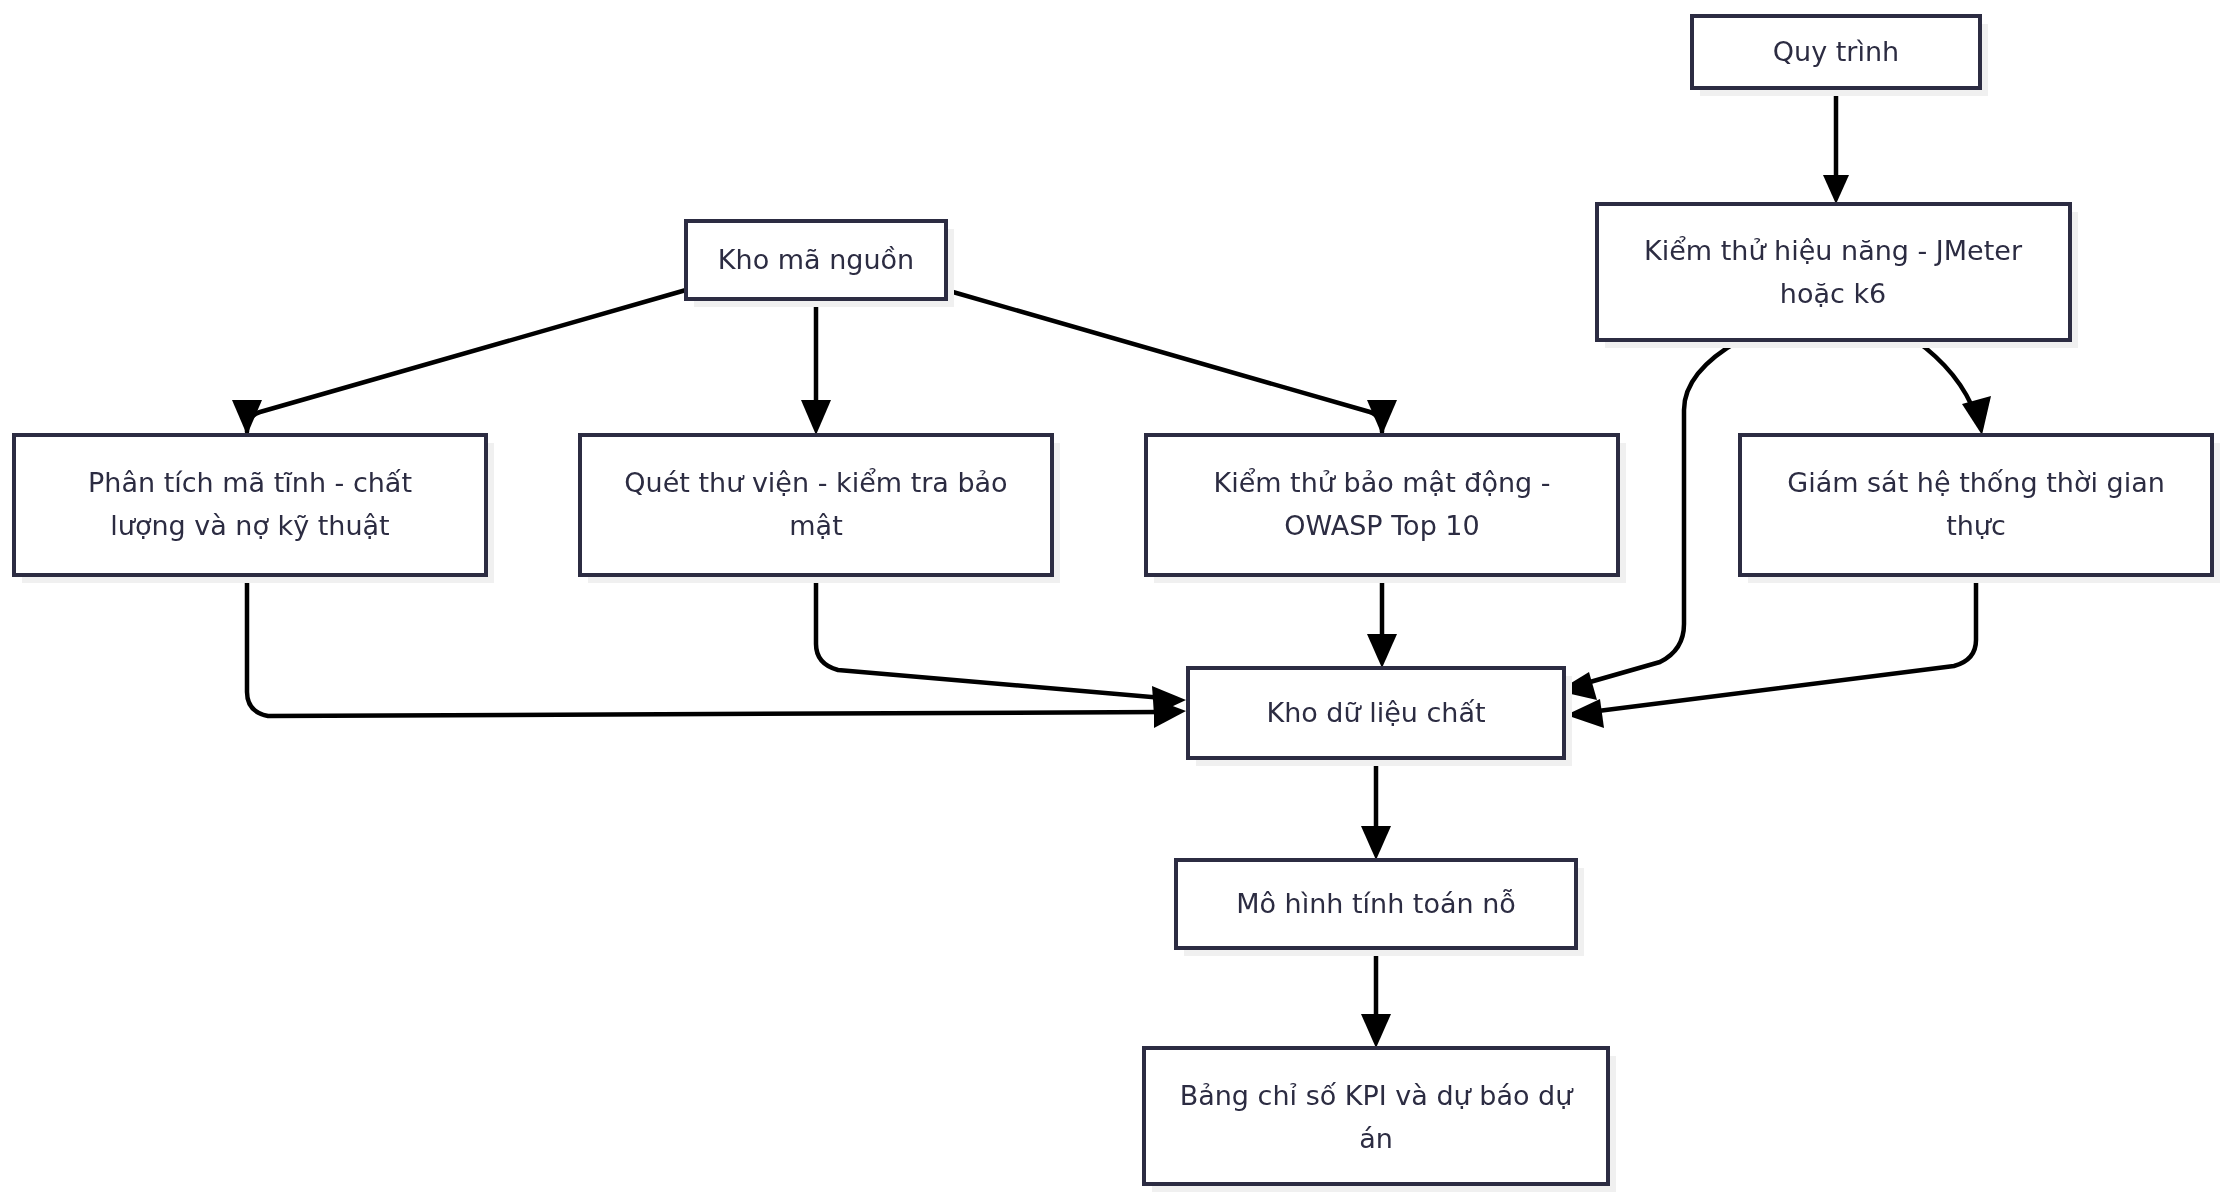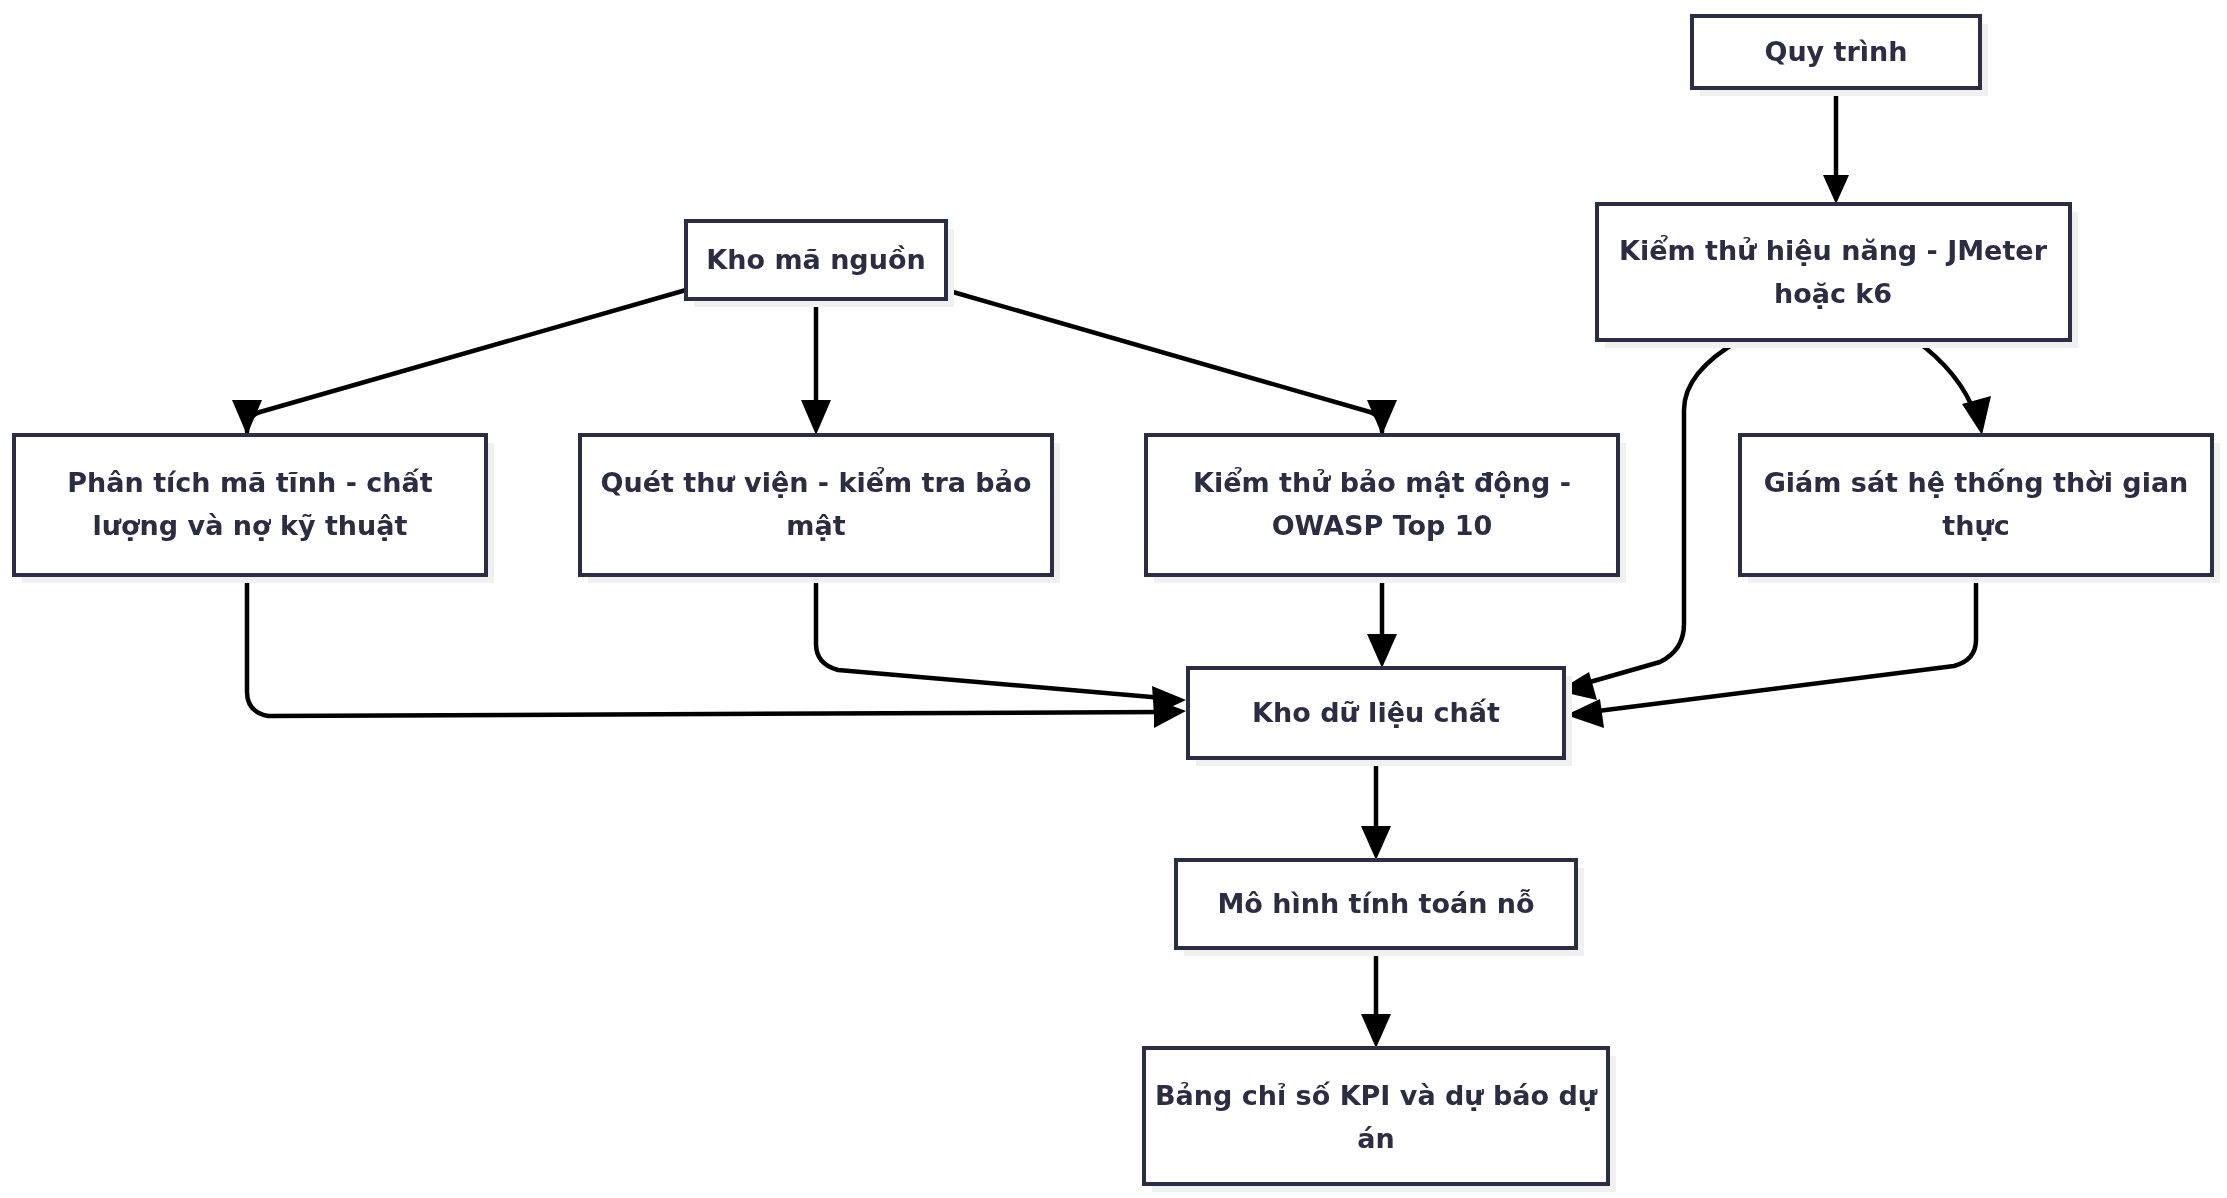--- a/index.html
+++ b/index.html
@@ -7,21 +7,20 @@
     padding: 0;
     background: #ffffff;
   }
   #canvas {
     position: relative;
     width: 2227px;
     height: 1198px;
     background: #ffffff;
     overflow: hidden;
     font-family: "DejaVu Sans", sans-serif;
-    font-weight: bold;
   }
   #flow-svg {
     position: absolute;
     left: 0;
     top: 0;
     width: 2227px;
     height: 1198px;
   }
   .node-rect {
     fill: #ffffff;

